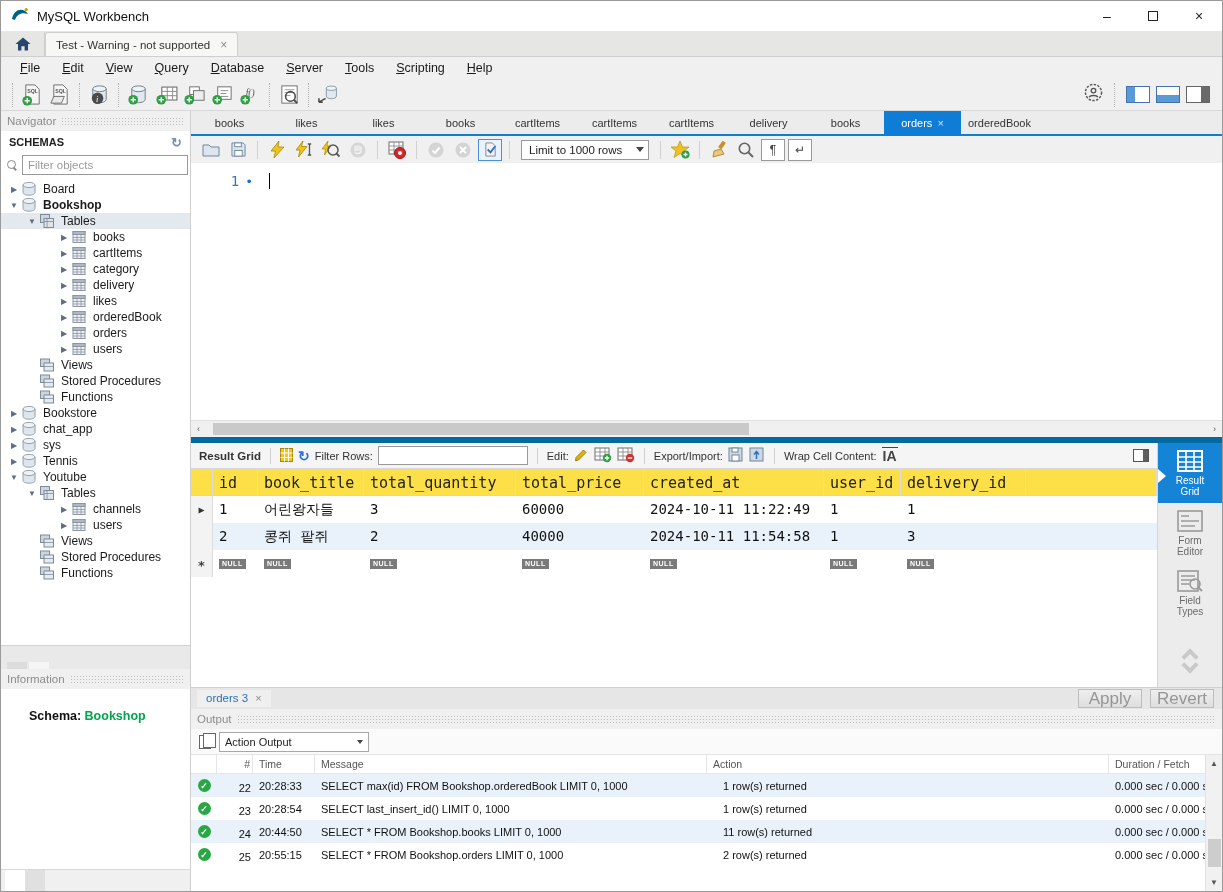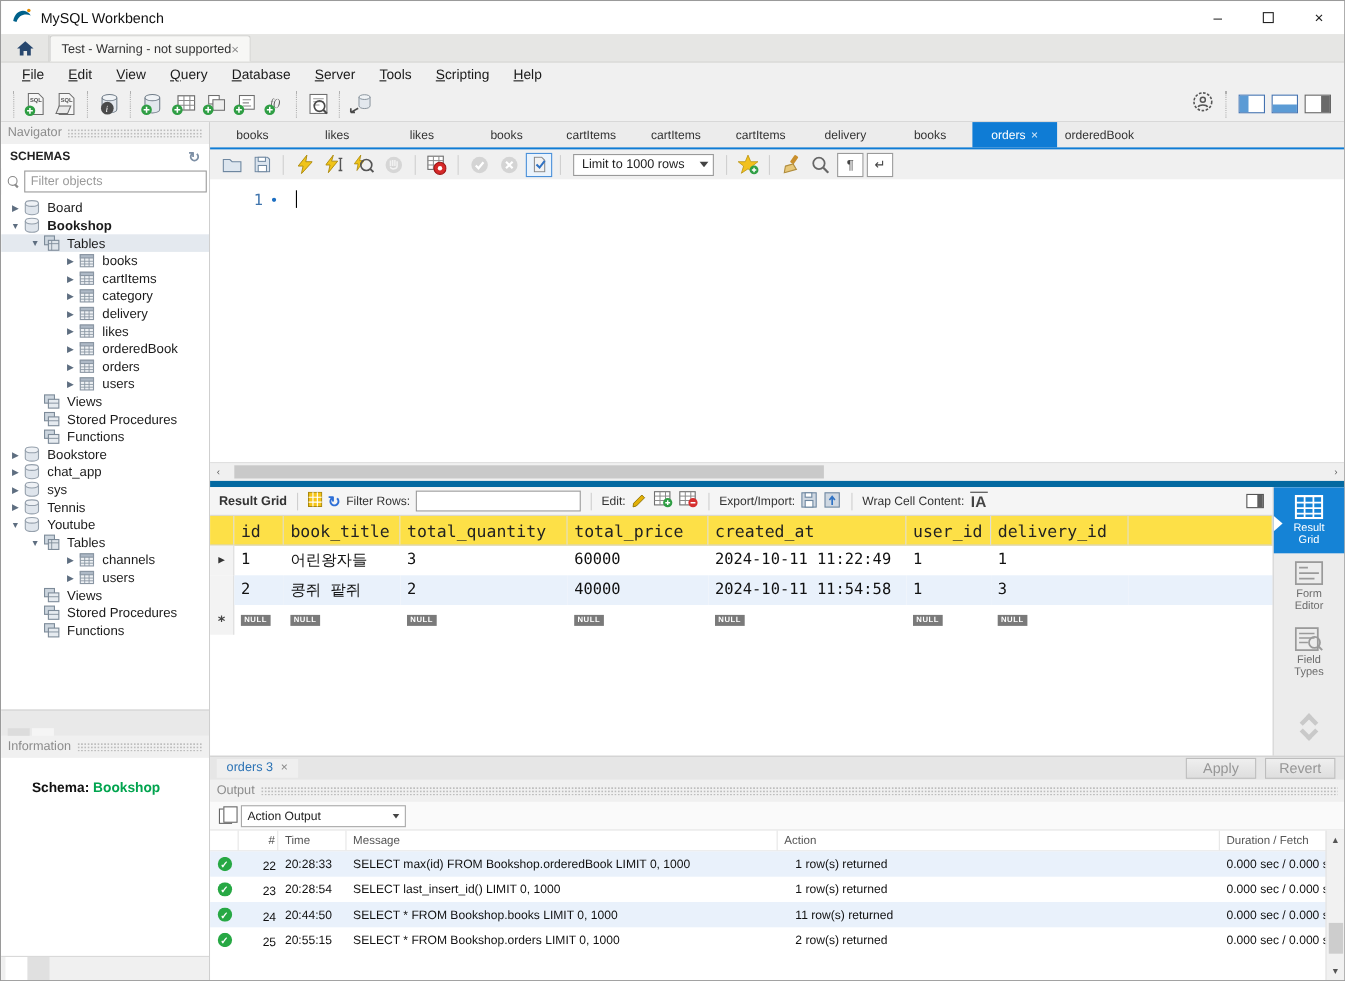--- a/index.html
+++ b/index.html
@@ -10,21 +10,21 @@
   .titlebar { height:30px; background:#fff; display:flex; align-items:center; flex:0 0 auto; }
   .titlebar .logo { margin:0 8px 0 10px; }
   .titlebar .title { font-size:13px; color:#111; }
   .win-controls { margin-left:auto; display:flex; align-items:center; height:100%; }
   .win-btn { width:46px; height:100%; display:flex; align-items:center; justify-content:center; color:#222; font-size:14px; }
   .max-box { width:10px; height:10px; border:1px solid #222; display:inline-block; }
 
   
   .conn-tabbar { height:26px; background:#e6e6e4; border-bottom:1px solid #cfcfcd; display:flex; align-items:flex-end; flex:0 0 auto; }
   .home-tab { width:44px; height:24px; display:flex; align-items:center; justify-content:center; border-right:1px solid #cfcfcd; }
-  .conn-tab { height:24px; background:#f7f7f5; border:1px solid #cfcfcd; border-bottom:none; border-radius:3px 3px 0 0; display:flex; align-items:center; padding:10px 10px; }
+  .conn-tab { height:24px; background:#f7f7f5; border:1px solid #cfcfcd; border-bottom:none; border-radius:3px 3px 0 0; display:flex; align-items:center; padding:10px 10px; gap:10px; }
   .conn-tab .lbl { font-size:11.5px; color:#333; }
   .conn-tab .x { color:#8a8a8a; font-size:12px; }
 
   
   .menubar { height:22px; background:#f0f0f0; display:flex; align-items:center; padding-left:8px; flex:0 0 auto; }
   .menu-item { display:inline-block; font-size:12.5px; color:#1a1a1a; padding:2px 11px; }
   .menu-item::first-letter { text-decoration:underline; }
 
   
   .main-toolbar { height:32px; background:#f0f0f0; border-bottom:1px solid #d8d8d8; display:flex; align-items:center; padding:0 6px; flex:0 0 auto; }
@@ -145,21 +145,21 @@
   .chev { width:12px; height:12px; border-left:4px solid #c9c9c9; border-top:4px solid #c9c9c9; }
   .chev.up { transform:rotate(45deg); }
   .chev.down { transform:rotate(225deg); margin-top:-6px; }
 
   
   .etabstrip { height:22px; background:#e6e6e6; border-top:1px solid #d0d0d0; display:flex; align-items:center; padding:0 8px 0 6px; gap:8px; flex:0 0 auto; }
   .etab { background:#efefef; padding:2px 9px 3px; display:flex; gap:7px; align-items:center; }
   .etab .lbl { color:#2a72b5; font-size:11.5px; }
   .etab .x { color:#8a8a8a; font-size:11px; }
   .strip-btns { margin-left:auto; display:flex; gap:8px; }
-  .gbtn { width:64px; height:19px; background:linear-gradient(#efefef,#dedede); border:1px solid #bdbdbd; color:#969696; font-size:13px; display:flex; align-items:center; justify-content:center; }
+  .gbtn { width:64px; height:19px; background:linear-gradient(#efefef,#dedede); border:1px solid #bdbdbd; color:#969696; font-size:17px; display:flex; align-items:center; justify-content:center; }
 
   
   .output { height:182px; display:flex; flex-direction:column; background:#fff; flex:0 0 auto; }
   .out-action { height:26px; background:#fafafa; border-bottom:1px solid #e4e4e4; display:flex; align-items:center; padding:0 8px; gap:8px; flex:0 0 auto; }
   .copy-ic { width:12px; height:14px; border:1px solid #666; position:relative; background:#fff; }
   .copy-ic::before { content:""; position:absolute; left:3px; top:-3px; width:11px; height:13px; border:1px solid #666; background:#fff; }
   .out-select { height:20px; width:150px; background:#fff; border:1px solid #a8a8a8; display:flex; align-items:center; font-size:11px; color:#222; padding:0 5px; }
   .out-table { flex:1; position:relative; min-height:0; }
   .orow { display:flex; height:23px; align-items:center; font-size:11px; color:#111; }
   .orow:nth-child(odd of .odata) { background:#e9f1fb; }

